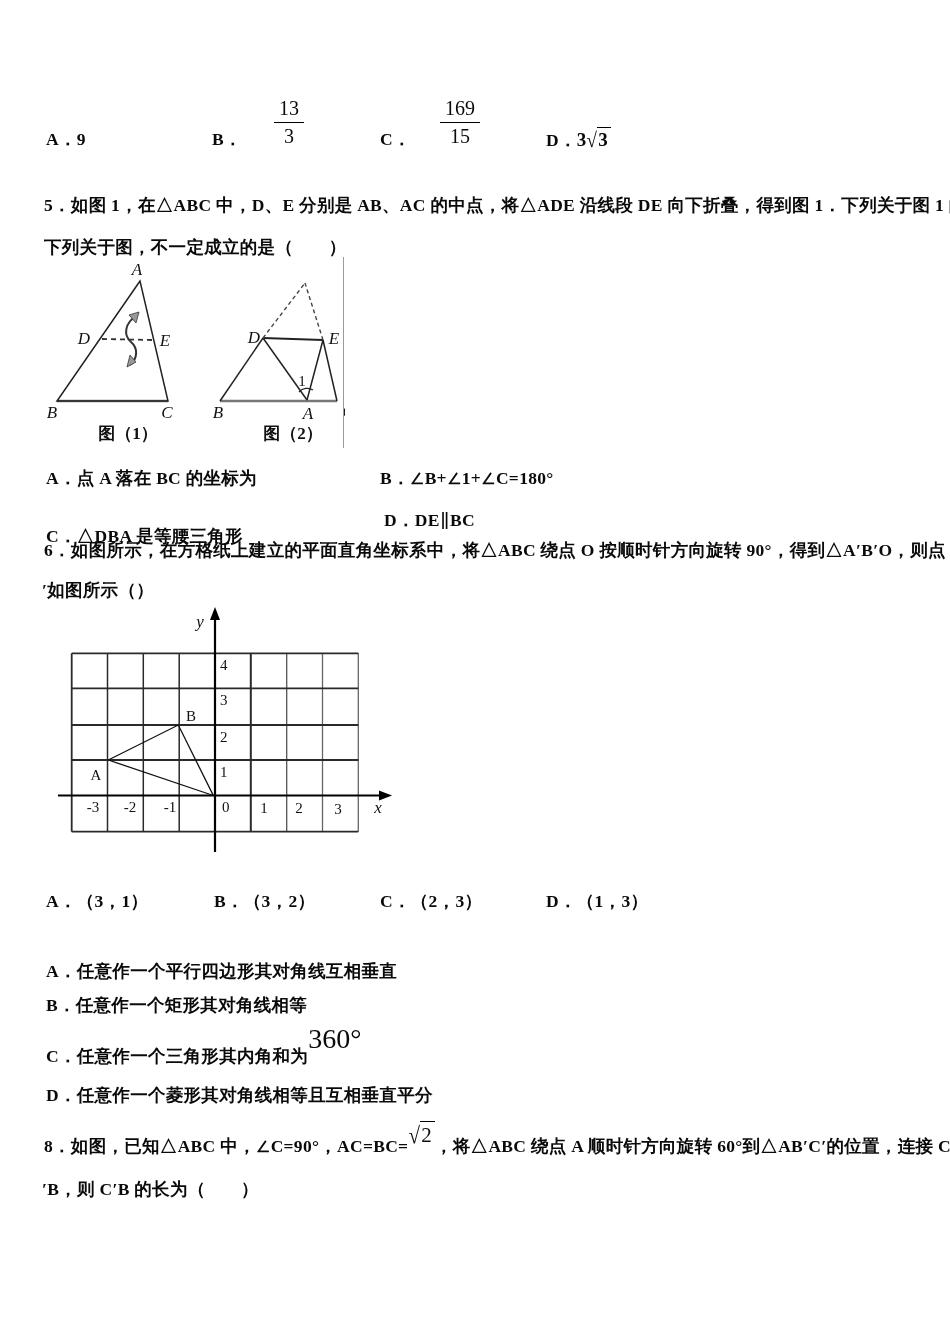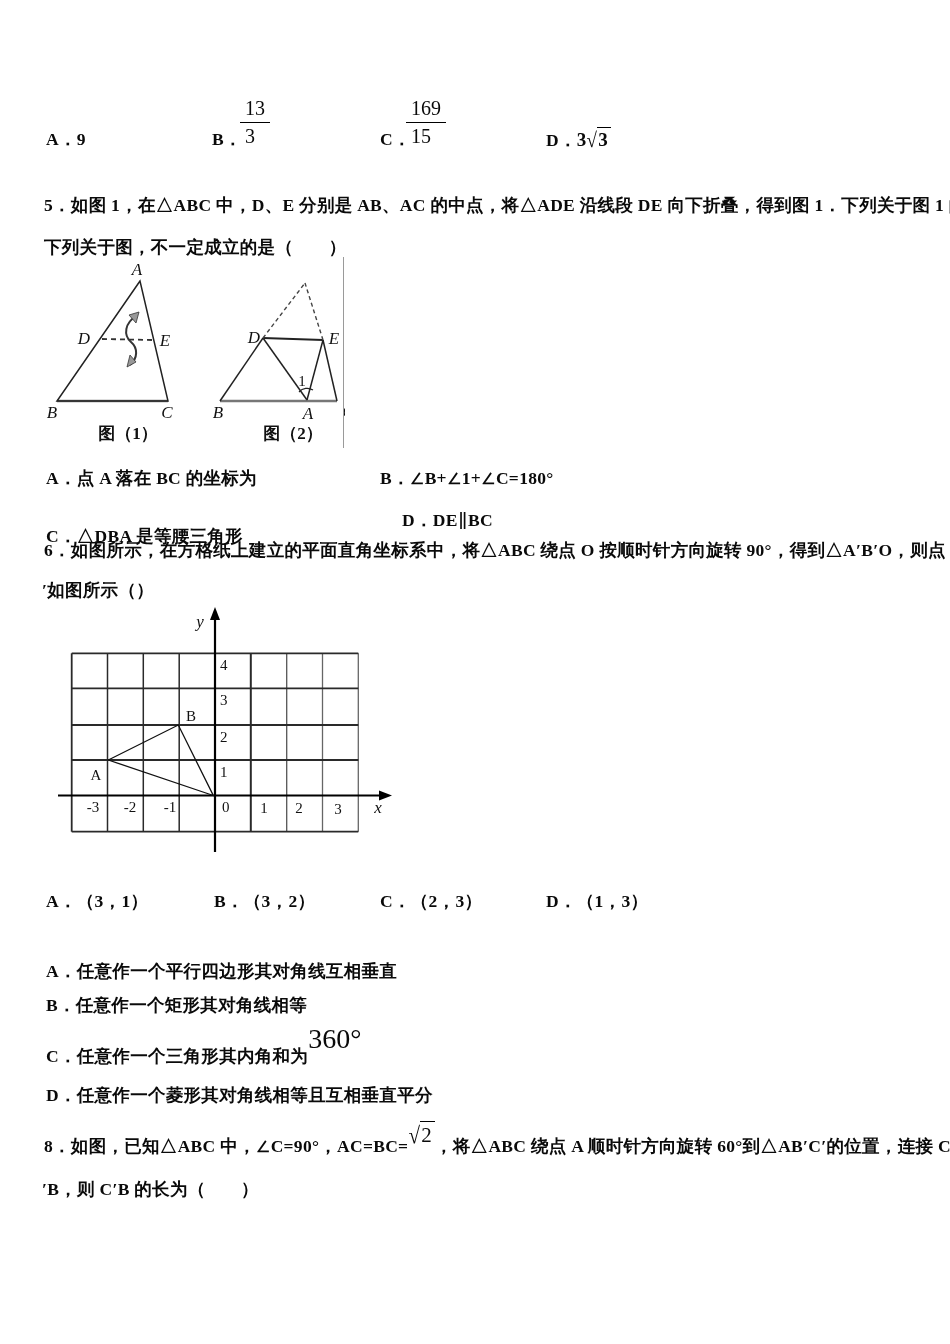--- a/index.html
+++ b/index.html
@@ -1,21 +1,21 @@
 <!DOCTYPE html>
 <html><head>
 <meta charset="utf-8">
 <style>
   html,body{margin:0;padding:0;background:#888;}
   #page{position:relative;width:950px;height:1344px;background:#ffffff;overflow:hidden;
         font-family:"Liberation Serif",serif;color:#0a0a0a;}
   .abs{position:absolute;}
   .line{font-weight:bold;font-size:17.5px;white-space:nowrap;letter-spacing:0.3px;}
   .opt{font-weight:bold;font-size:17.5px;white-space:nowrap;letter-spacing:0.3px;}
-  .frac{display:inline-block;font-size:20px;font-weight:normal;line-height:1.25;}
+  .frac{display:inline-block;text-align:center;font-size:20px;font-weight:normal;line-height:1.25;margin-left:34px;}
   .frac .num{display:block;padding:0 5px 1px 5px;}
   .frac .den{display:block;border-top:1.6px solid #000;padding:1px 5px 0 5px;}
   .rad{display:inline-block;white-space:nowrap;}
   .rad .sign{display:inline-block;transform:scaleY(1.12);}
   .rad .body{display:inline-block;border-top:1.6px solid #000;padding:1px 3px 0 1px;}
   .raised{display:inline-block;transform:translateY(-10px);font-weight:normal;font-size:21px;}
   .sup360{display:inline-block;transform:translateY(-14px);font-weight:normal;font-size:28px;letter-spacing:0;}
   svg text{font-family:"Liberation Serif",serif;}
   .figlab{font-style:italic;font-size:17px;fill:#111;}
   .ticklab{font-size:15px;fill:#111;}
@@ -81,21 +81,21 @@
       <text class="figlab" x="283" y="164" text-anchor="middle">A</text>
       <text class="figlab" x="323" y="162" text-anchor="middle">C</text>
       <text class="caption" x="268" y="184" text-anchor="middle">图（2）</text>
     </g>
     <line x1="318.5" y1="2" x2="318.5" y2="193" stroke="#9a9a9a" stroke-width="1"></line>
   </svg>
 
   <div class="abs opt" style="left:46px;top:466px">A．点 A 落在 BC 的坐标为</div>
   <div class="abs opt" style="left:380px;top:466px">B．∠B+∠1+∠C=180°</div>
   <div class="abs opt" style="left:46px;top:524px">C．△DBA 是等腰三角形</div>
-  <div class="abs opt" style="left:402px;top:508px">D．DE∥BC</div>
+  <div class="abs opt" style="left:384px;top:508px">D．DE∥BC</div>
 
   <div class="abs line" style="left:44px;top:538px">6．如图所示，在方格纸上建立的平面直角坐标系中，将△ABC 绕点 O 按顺时针方向旋转 90°，得到△A′B′O，则点 A</div>
   <div class="abs line" style="left:42px;top:578px">′如图所示（）</div>
 
   <svg class="abs" style="left:40px;top:600px" width="370" height="256" viewBox="0 0 370 256">
     <g stroke="#2a2a2a" stroke-width="1.5">
       <line x1="31.7" y1="53.3" x2="31.7" y2="231.7" stroke-width="1.8"></line>
       <line x1="67.5" y1="53.3" x2="67.5" y2="231.7"></line>
       <line x1="103.3" y1="53.3" x2="103.3" y2="231.7"></line>
       <line x1="139.2" y1="53.3" x2="139.2" y2="231.7"></line>

